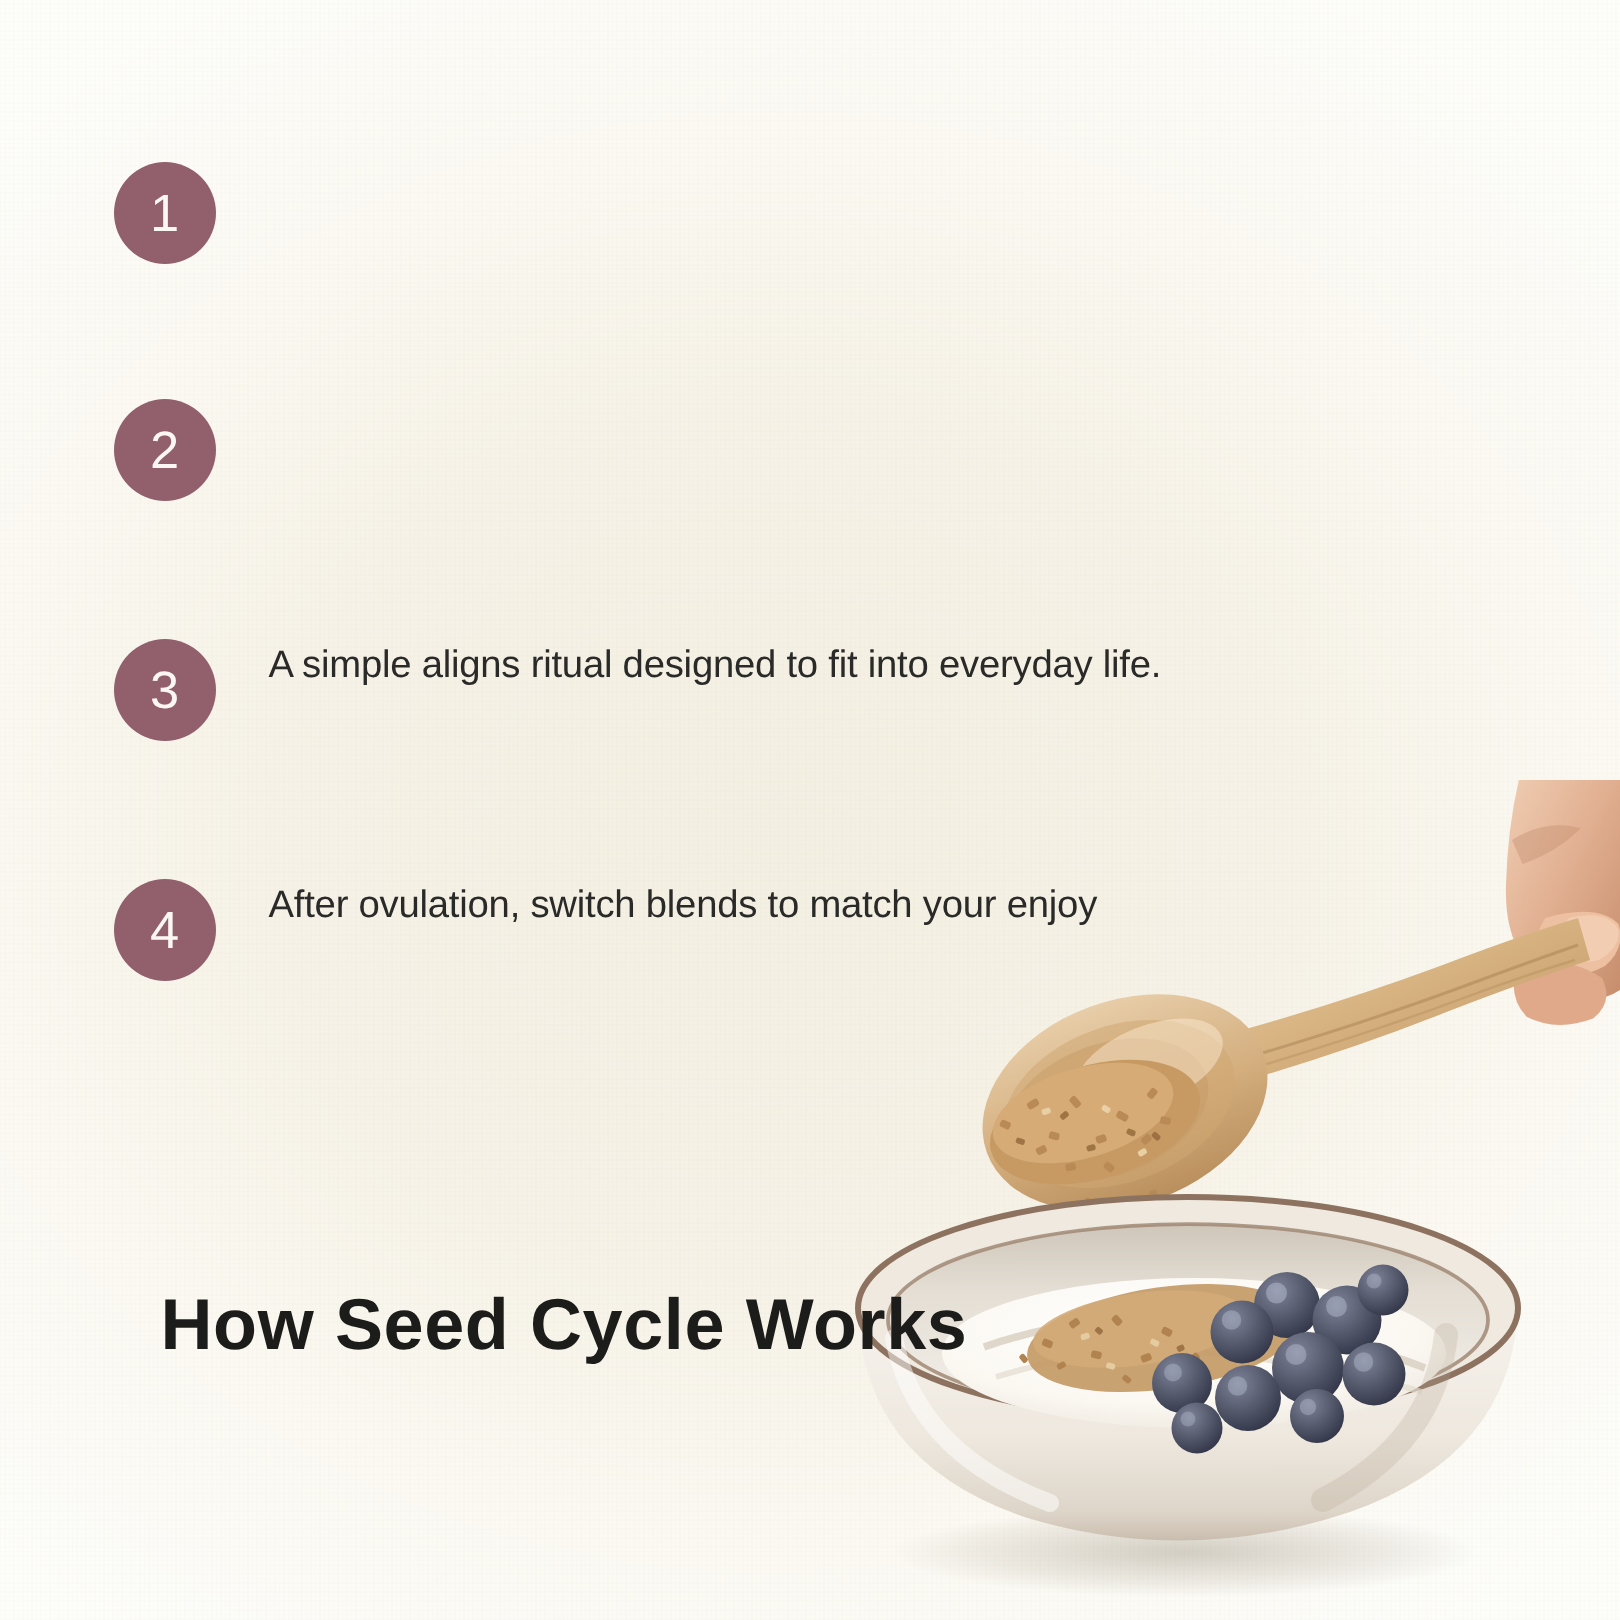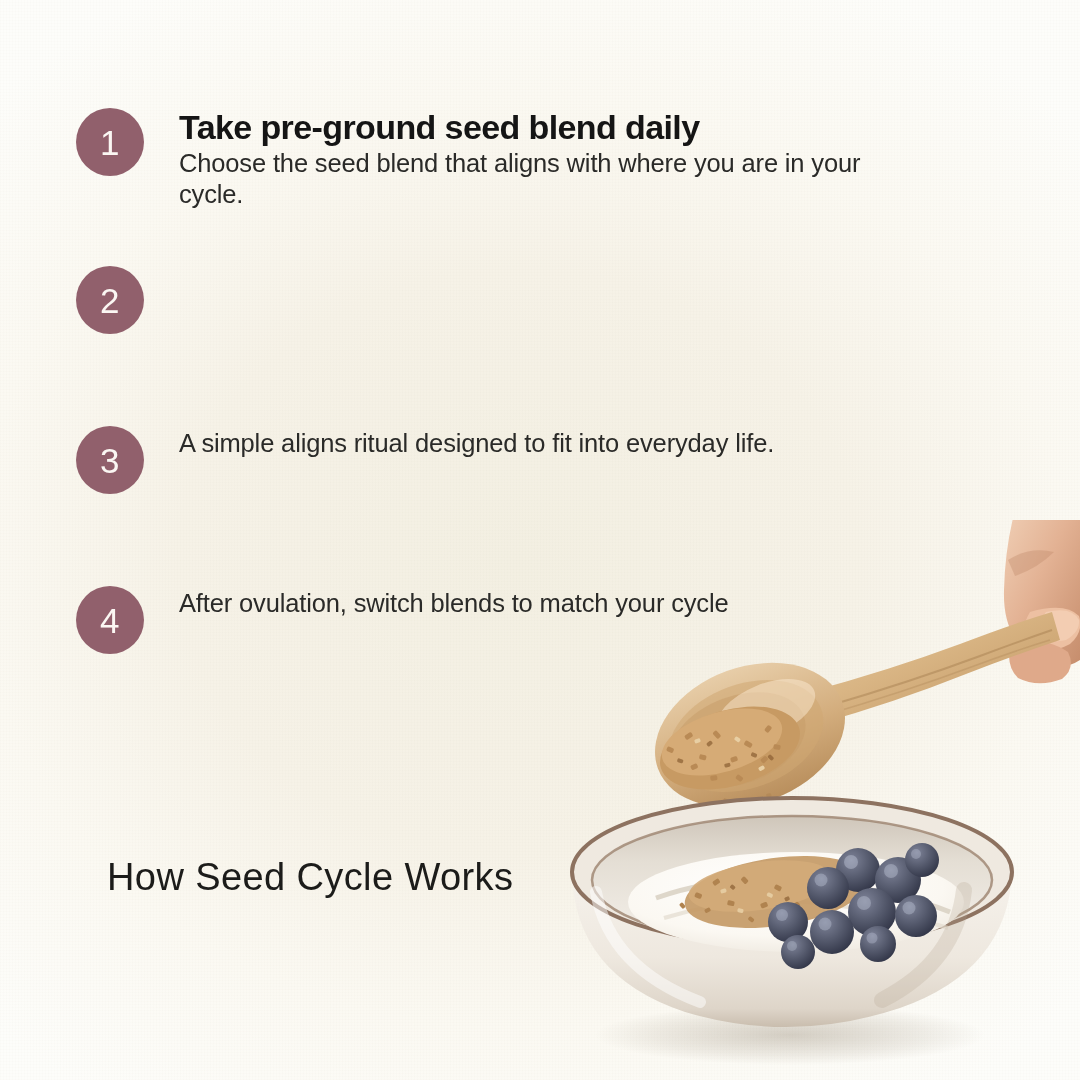--- a/index.html
+++ b/index.html
@@ -87,22 +87,22 @@
   #step-1 { top: 108px;  left: 76px; }
   #step-2 { top: 266px;  left: 76px; }
   #step-3 { top: 426px;  left: 76px; }
   #step-4 { top: 586px;  left: 76px; }
 
   
   #caption {
     position: absolute;
     left: 107px;
     top: 856px;
-    font-size: 38px;
-    font-weight: 400;
+    font-size: 48px;
+    font-weight: 700;
     letter-spacing: .4px;
     color: #1c1c1a;
     white-space: nowrap;
   }
 
   
   #photo {
     position: absolute;
     right: 0;
     bottom: 0;
@@ -336,41 +336,37 @@
           <circle cx="356" cy="334" r="5" fill="rgba(190,198,215,.36)"></circle>
         </g>
       </g>
     </svg>
   </div>
 
   <div class="steps">
 
     <div class="step" id="step-1">
       <div class="step-badge">1</div>
-      <div class="step-body">
-        <h2 class="step-title">Take pre-ground seed blend daily</h2>
-        <p class="step-desc">Choose the seed blend that aligns with where you are in your cycle.</p>
-      </div>
     </div>
 
     <div class="step" id="step-2">
       <div class="step-badge">2</div>
     </div>
 
     <div class="step" id="step-3">
       <div class="step-badge">3</div>
       <div class="step-body">
         <p class="step-desc">A simple aligns ritual designed to fit into everyday life.</p>
       </div>
     </div>
 
     <div class="step" id="step-4">
       <div class="step-badge">4</div>
       <div class="step-body">
-        <p class="step-desc">After ovulation, switch blends to match your cycle</p>
+        <p class="step-desc">After ovulation, switch blends to match your enjoy</p>
       </div>
     </div>
 
   </div>
 
   <div id="caption">How Seed Cycle Works</div>
 
 </div>
 
 </body></html>

